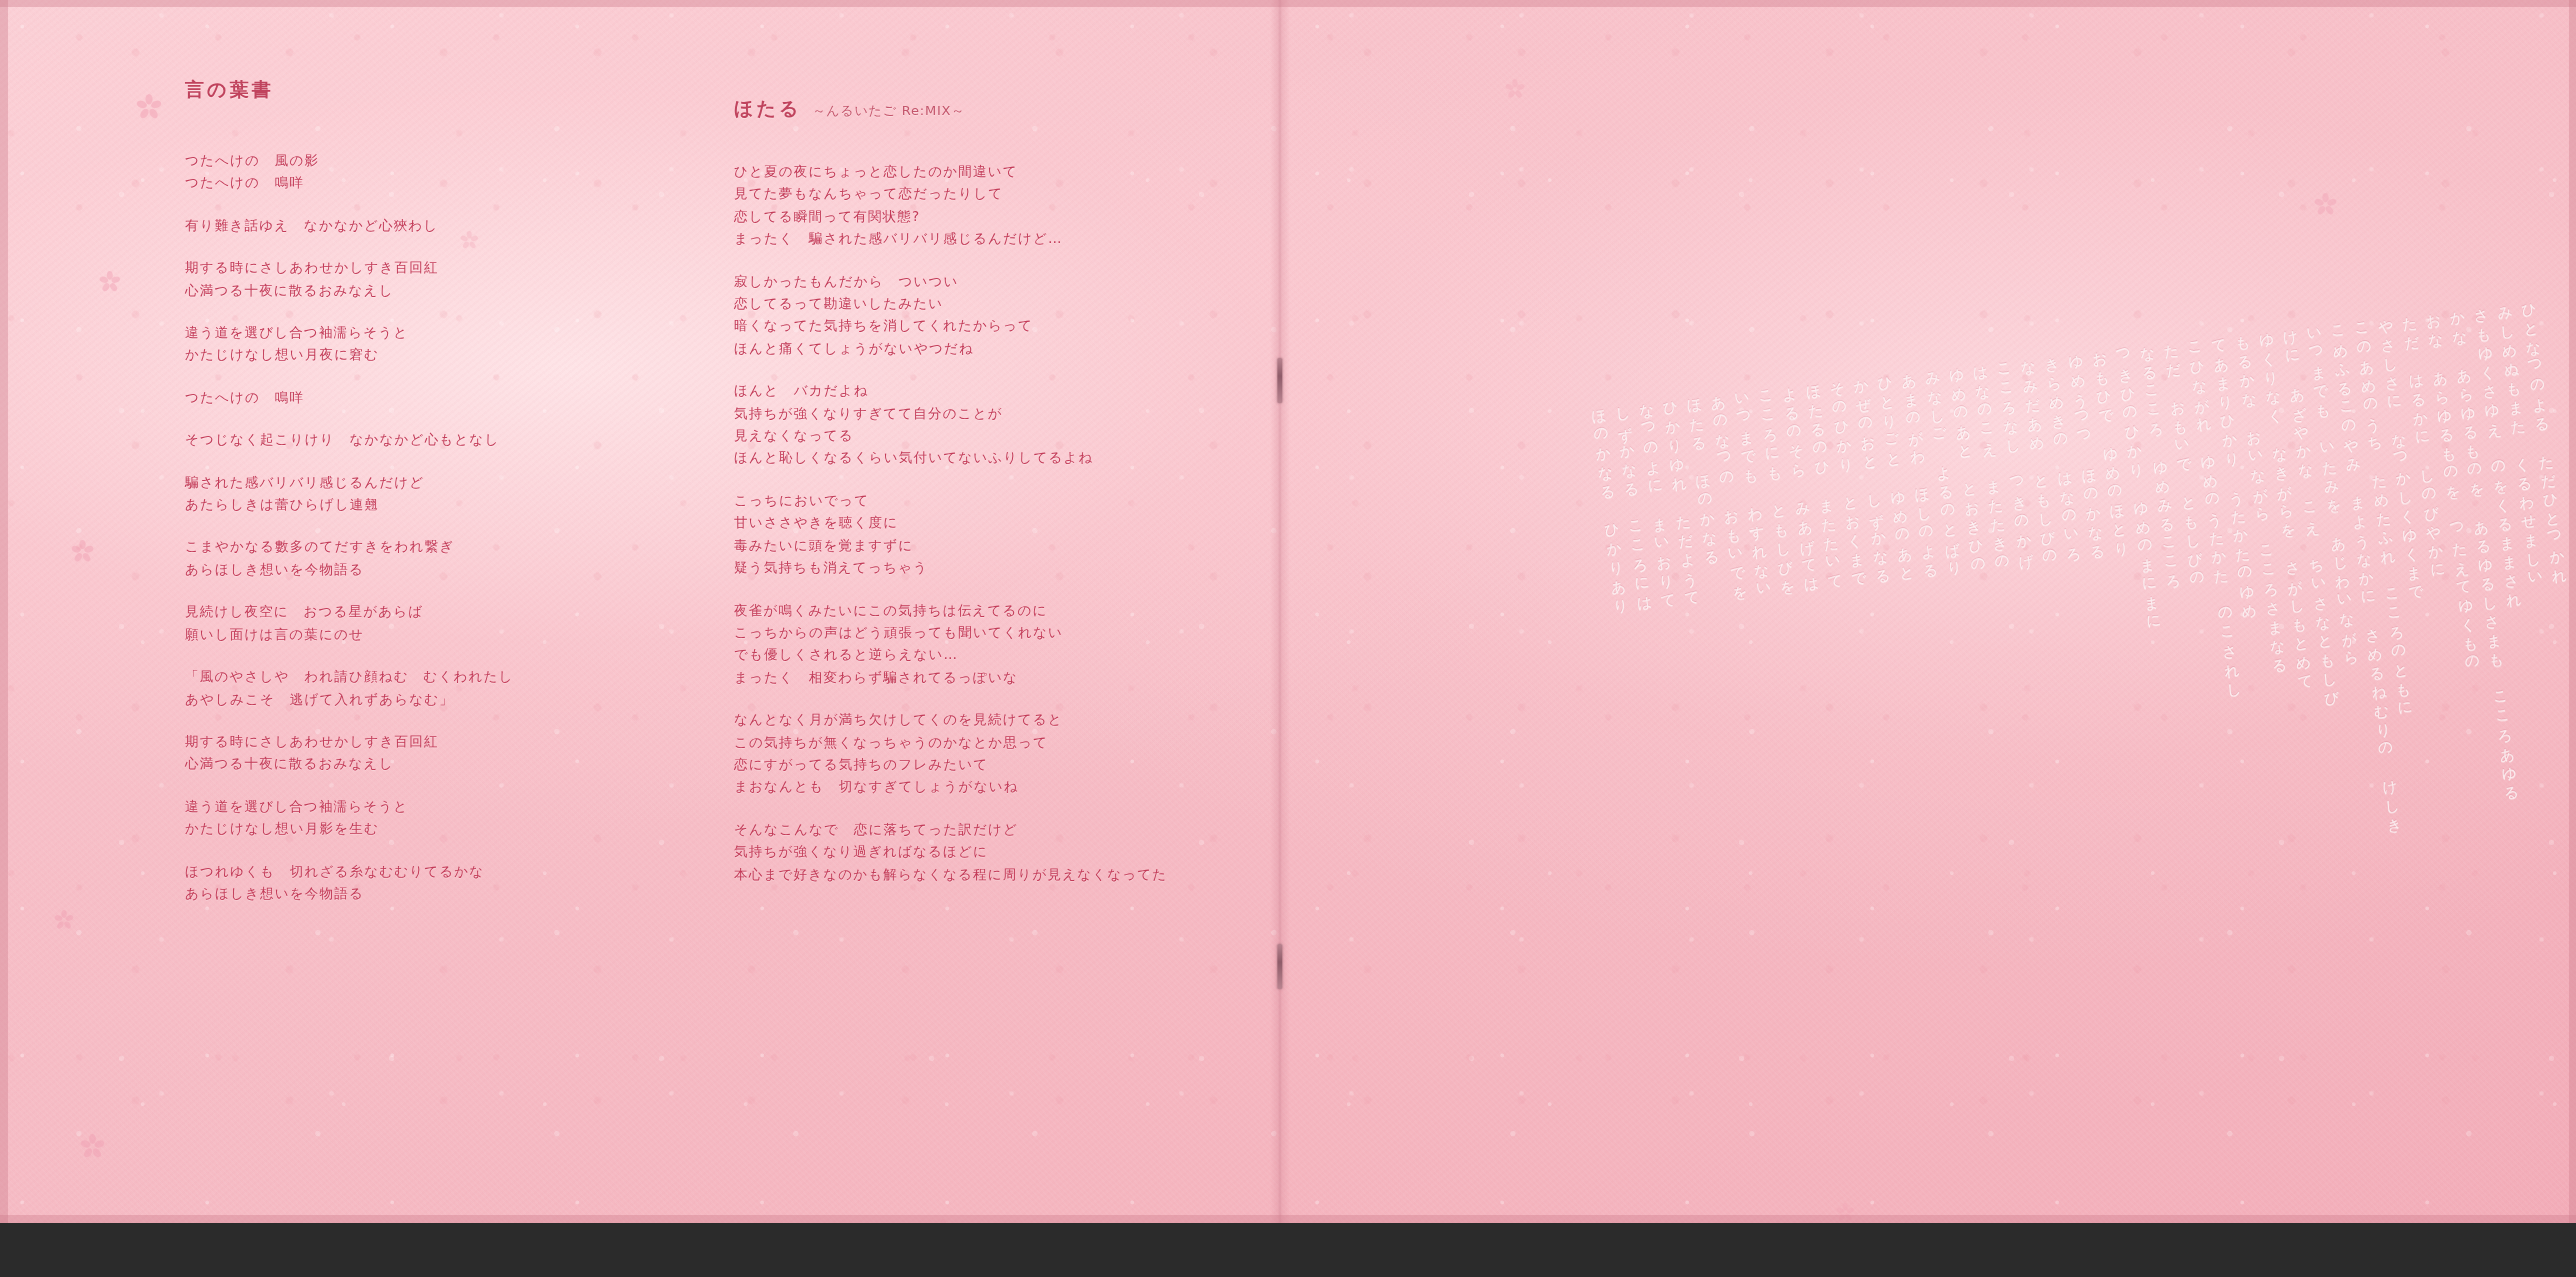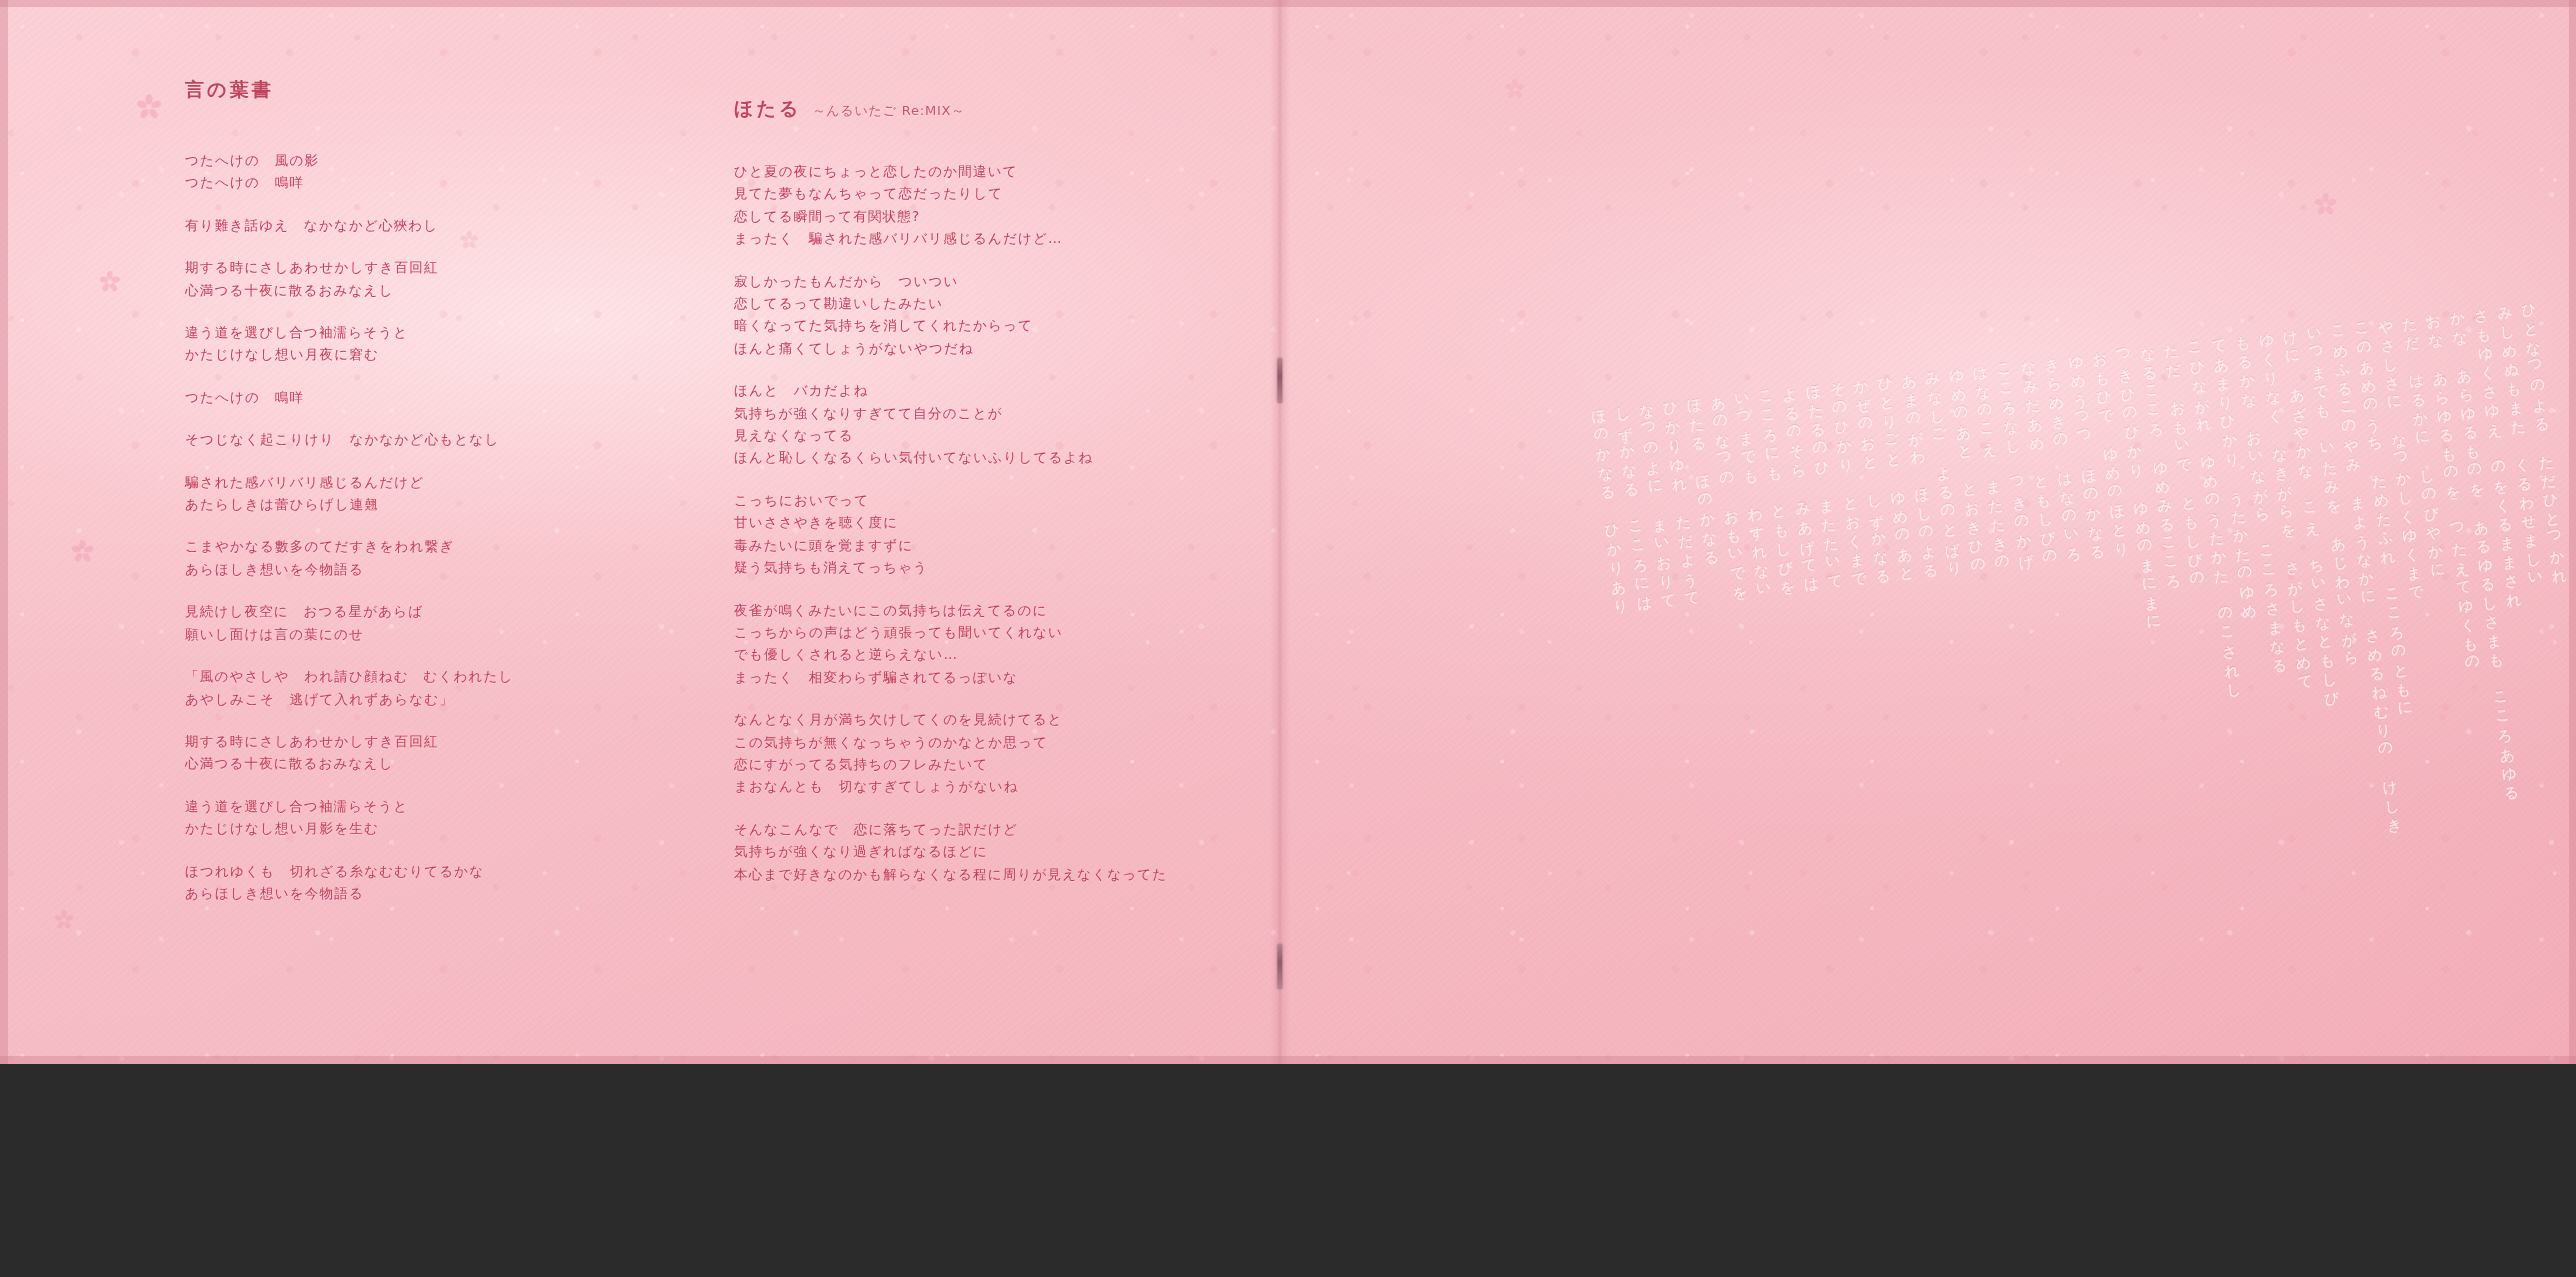--- a/index.html
+++ b/index.html
@@ -11,21 +11,21 @@
     width: 2576px;
     height: 1278px;
     overflow: hidden;
     font-family: "DejaVu Sans", sans-serif;
   }
 
   
   #spread {
     position: relative;
     width: 2576px;
-    height: 1064px;
+    height: 1223px;
     background:
       radial-gradient(ellipse 60% 50% at 22% 30%, rgba(255,234,236,0.85) 0%, rgba(255,215,220,0.30) 45%, rgba(255,205,212,0.0) 75%),
       radial-gradient(ellipse 55% 55% at 78% 35%, rgba(255,228,232,0.70) 0%, rgba(252,206,212,0.25) 50%, rgba(250,196,204,0.0) 80%),
       radial-gradient(ellipse 70% 60% at 50% 95%, rgba(246,183,192,0.55) 0%, rgba(248,198,206,0.15) 60%, rgba(248,198,206,0.0) 85%),
       linear-gradient(160deg, #fbd0d6 0%, #f8c3cb 25%, #f6bcc5 50%, #f4b4be 75%, #f2aab6 100%);
     overflow: hidden;
   }
 
   
   #spread::before {

